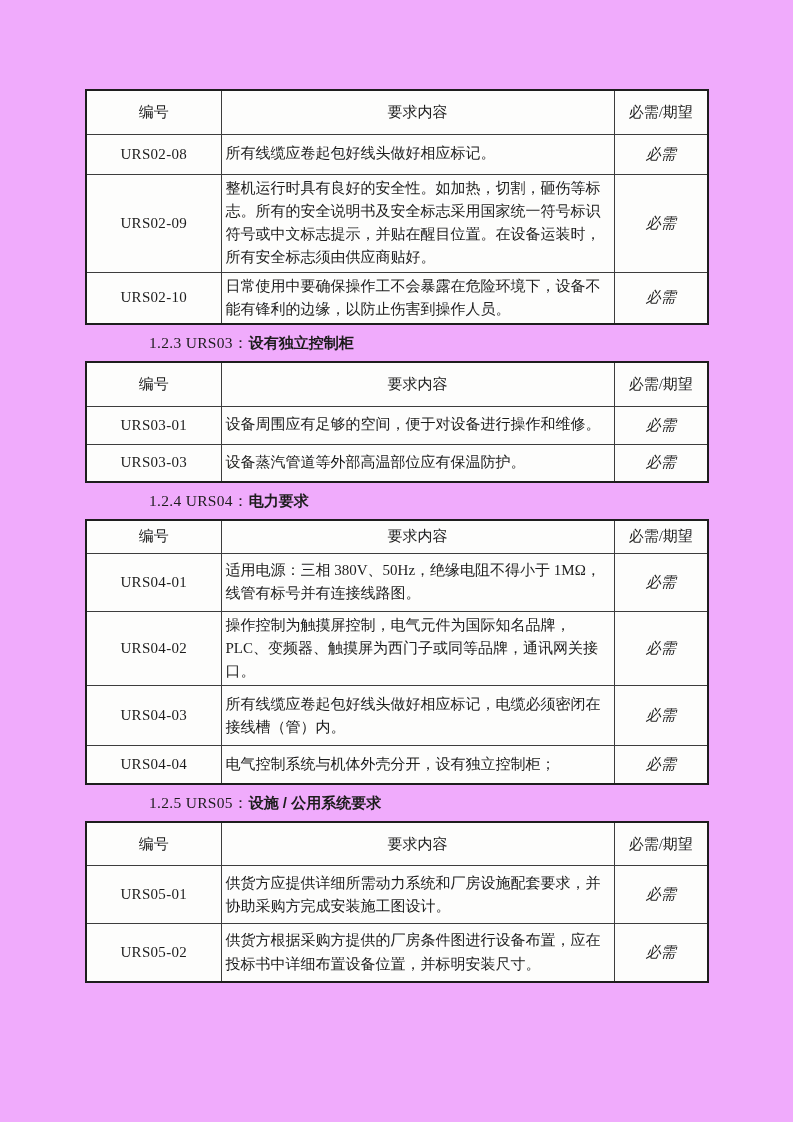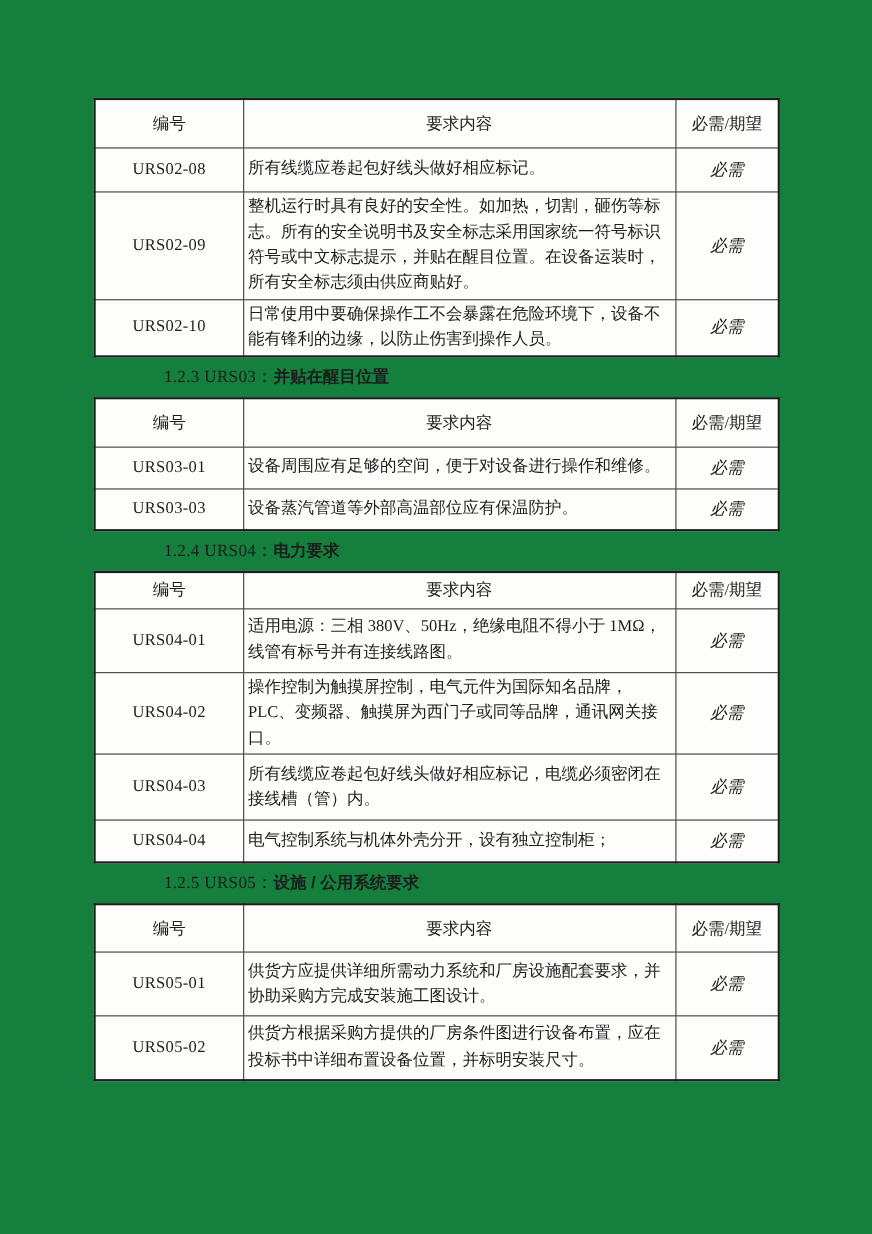--- a/index.html
+++ b/index.html
@@ -5,21 +5,21 @@
   html, body {
     margin: 0;
     padding: 0;
     background: #e9e9e9;
   }
   .page {
     position: relative;
     width: 793px;
     height: 1122px;
     margin: 0 auto;
-    background: #15803d;
+    background: #f0abfc;
     font-family: "Liberation Serif", "DejaVu Serif", serif;
     color: #1c1c1c;
     overflow: hidden;
   }
   .content {
     position: absolute;
     left: 85px;
     top: 89px;
     width: 622px;
   }
@@ -103,21 +103,21 @@
         </tr>
         <tr class="h56">
           <td class="cell-id">URS02-10</td>
           <td class="cell-content">日常使用中要确保操作工不会暴露在危险环境下，设备不能有锋利的边缘，以防止伤害到操作人员。</td>
           <td class="cell-req">必需</td>
         </tr>
       </tbody>
     </table>
 
     <div class="section-heading">
-      <span class="heading-prefix">1.2.3 URS03：</span><span class="heading-title">并贴在醒目位置</span>
+      <span class="heading-prefix">1.2.3 URS03：</span><span class="heading-title">设有独立控制柜</span>
     </div>
 
     <table class="urs-table">
       <colgroup>
           <col class="c-id">
           <col class="c-content">
           <col class="c-req">
         </colgroup>
       <thead>
         <tr class="h44">

